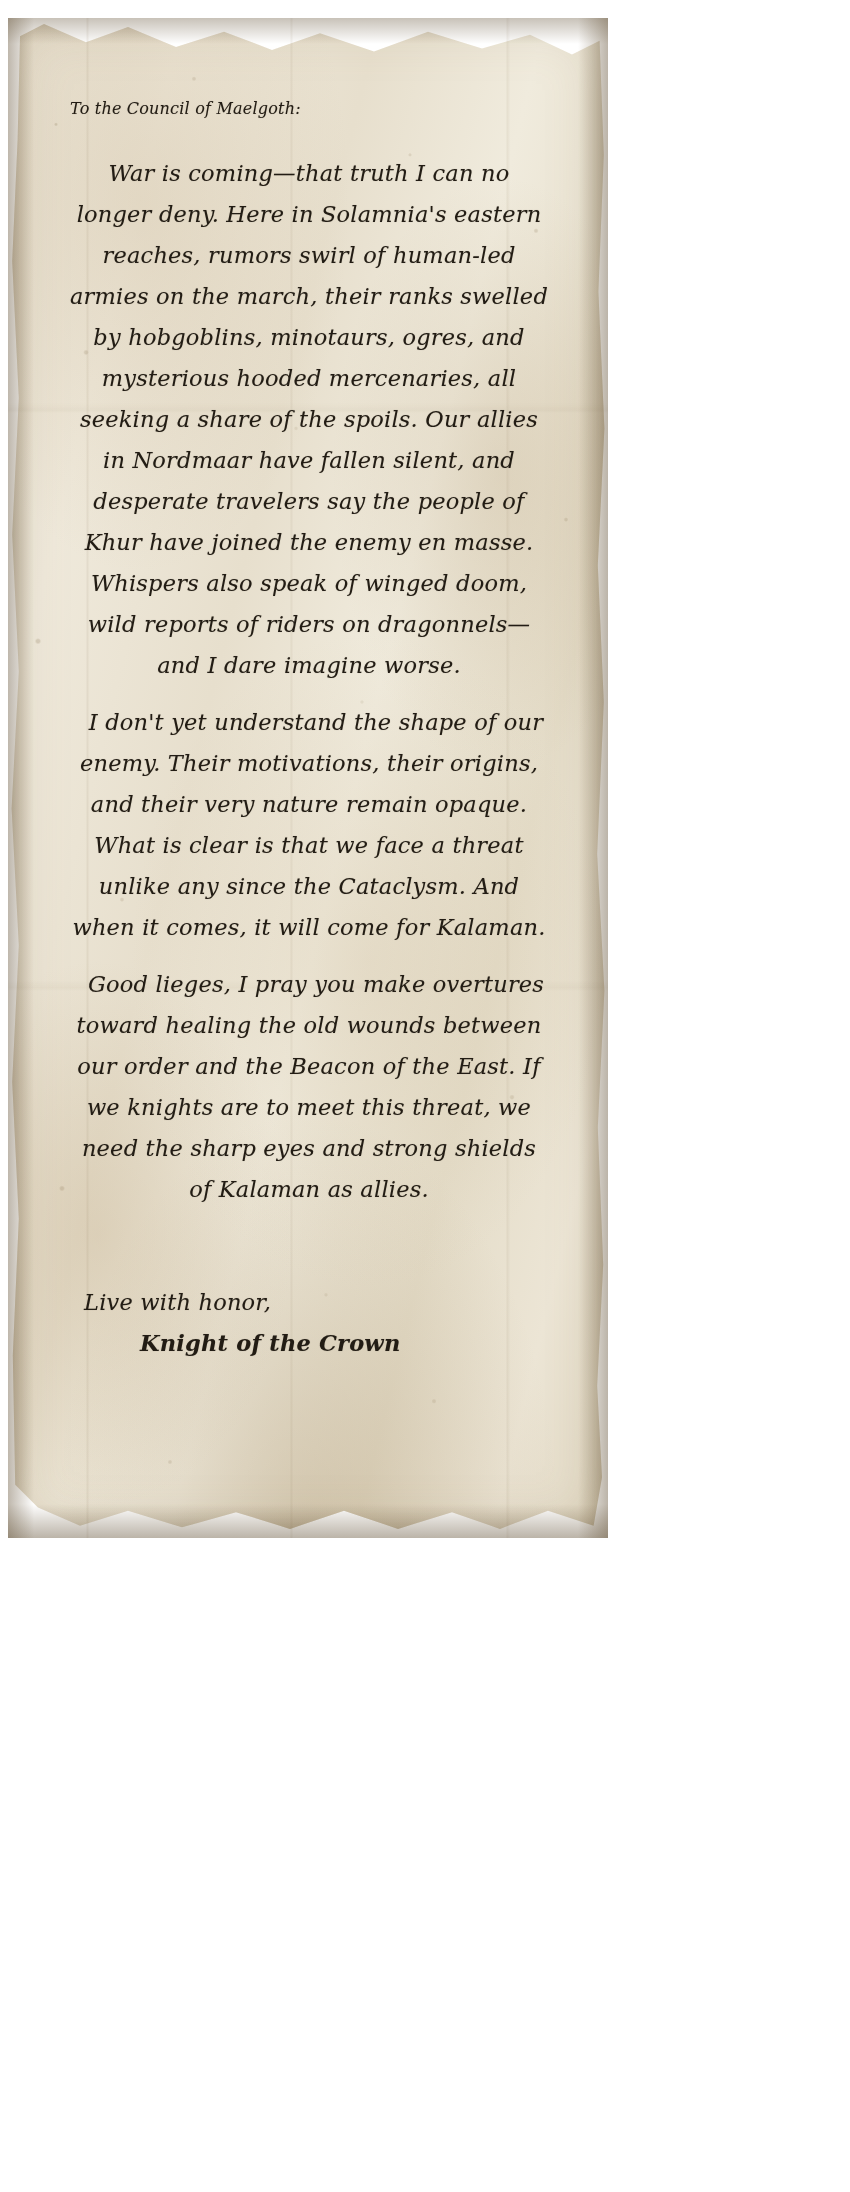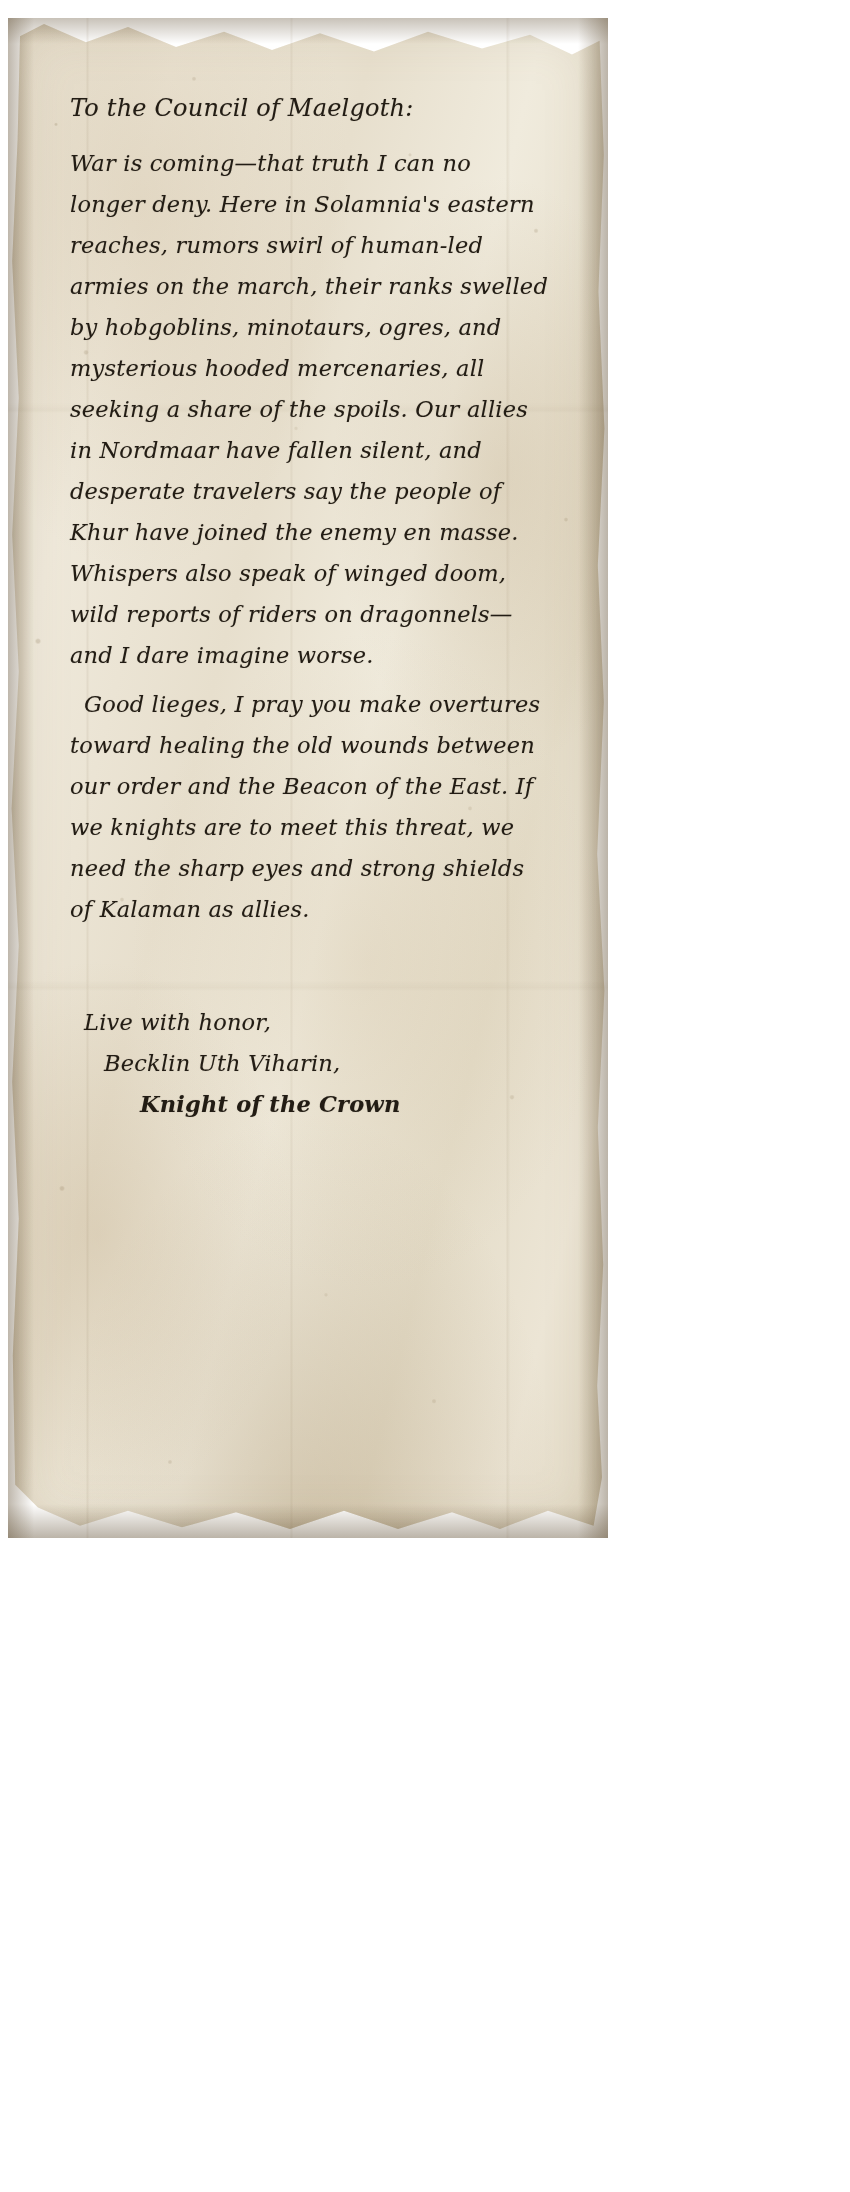--- a/index.html
+++ b/index.html
@@ -120,27 +120,28 @@
     color: #221c14;
     font-family: "DejaVu Serif", serif;
     font-style: italic;
     font-size: 22.5px;
     line-height: 41px;
     letter-spacing: 0.2px;
     text-shadow: 0 0 1px rgba(40,30,16,0.25);
   }
 
   .salutation {
-    margin: 0 0 14px 0;
-    font-size: 24px;
+    margin: 0 0 24px 0;
+    font-size: 16px;
   }
 
   .para {
-    margin: 8px 0 2px 0;
+    margin: 16px 0 2px 0;
     text-indent: 14px;
+    text-align: center;
   }
   .para.first { text-indent: 0; }
 
   .signoff {
     margin-top: 72px;
   }
   .signoff .line1 { padding-left: 14px; }
   .signoff .line2 { padding-left: 34px; }
   .signoff .line3 { padding-left: 70px; font-weight: bold; }
 </style>
@@ -154,26 +155,26 @@
     <div class="speckles"></div>
     <div class="creases"></div>
     <div class="edge-shade"></div>
 
     <div class="letter">
 
       <p class="salutation">To the Council of Maelgoth:</p>
 
       <p class="para first">War is coming—that truth I can no longer deny. Here in Solamnia's eastern reaches, rumors swirl of human-led armies on the march, their ranks swelled by hobgoblins, minotaurs, ogres, and mysterious hooded mercenaries, all seeking a share of the spoils. Our allies in Nordmaar have fallen silent, and desperate travelers say the people of Khur have joined the enemy en masse. Whispers also speak of winged doom, wild reports of riders on dragonnels—and I dare imagine worse.</p>
 
+      <p class="para">I don't yet understand the shape of our enemy. Their motivations, their origins, and their very nature remain opaque. What is clear is that we face a threat unlike any since the Cataclysm. And when it comes, it will come for Kalaman.</p>
 
       <p class="para">Good lieges, I pray you make overtures toward healing the old wounds between our order and the Beacon of the East. If we knights are to meet this threat, we need the sharp eyes and strong shields of Kalaman as allies.</p>
 
 
       <div class="signoff">
         <div class="line1">Live with honor,</div>
-        <div class="line2">Becklin Uth Viharin,</div>
         <div class="line3">Knight of the Crown</div>
       </div>
 
     </div>
   </div>
 
 </div>
 
 </body></html>

